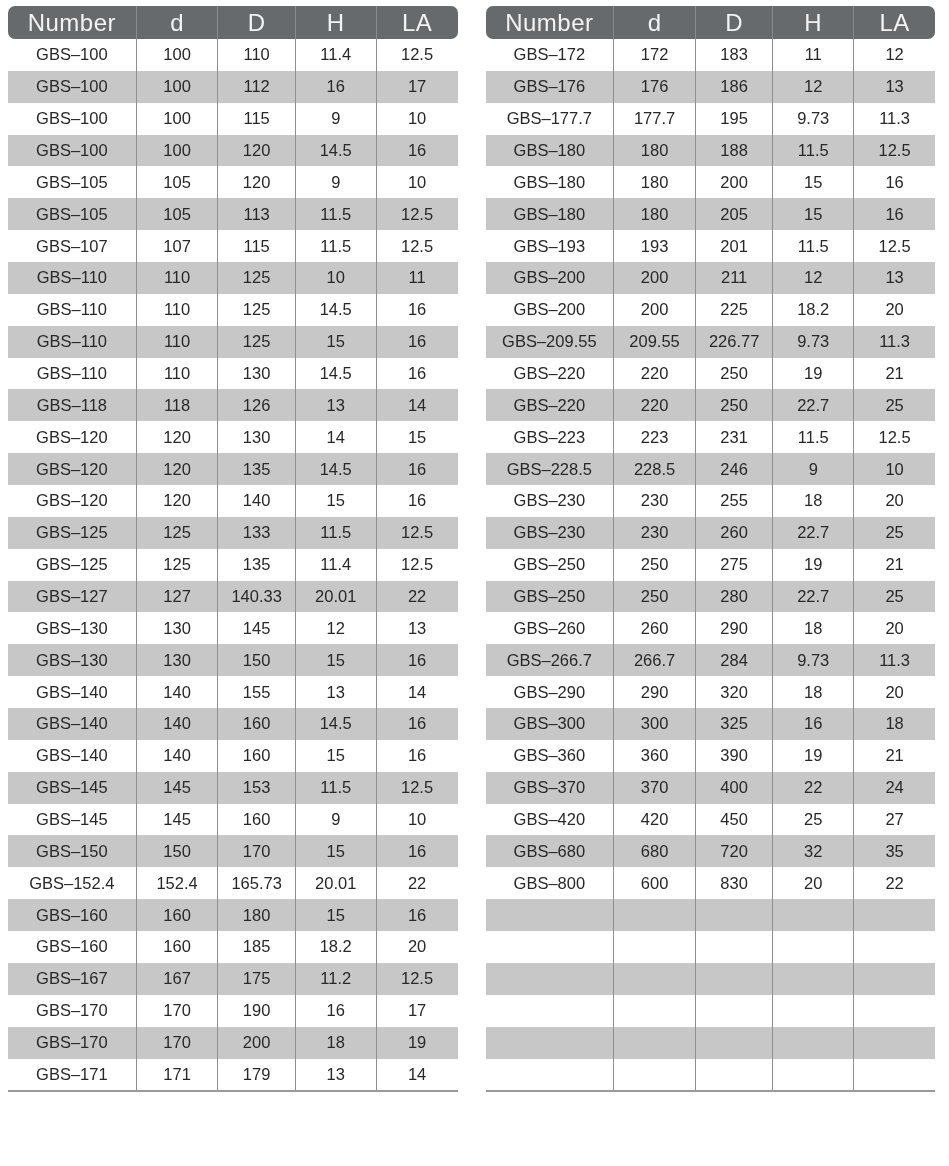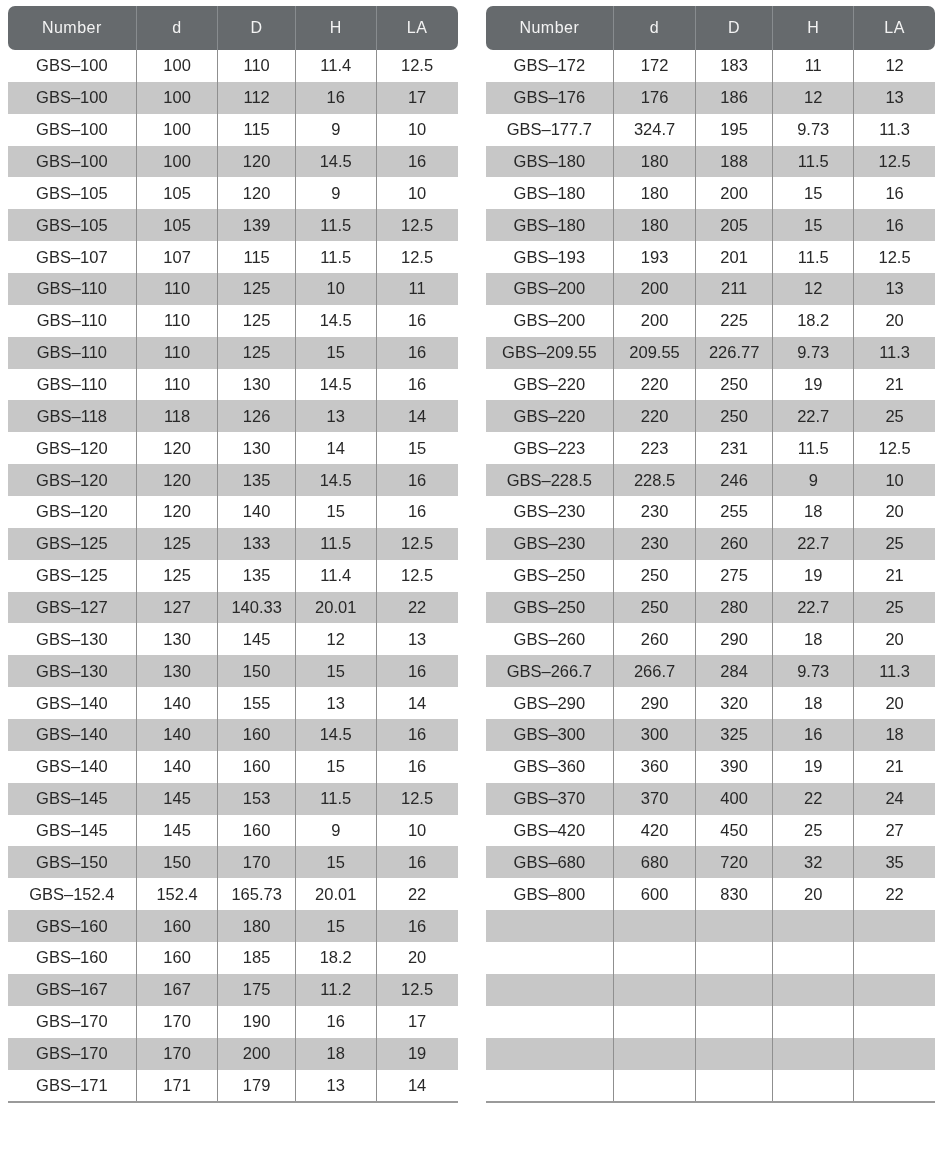--- a/index.html
+++ b/index.html
@@ -35,22 +35,22 @@
   }
   col.c-number { width: 28.4%; }
   col.c-d  { width: 18.2%; }
   col.c-dd { width: 17.2%; }
   col.c-h  { width: 18.0%; }
   col.c-la { width: 18.2%; }
   th {
     background: var(--header-bg);
     color: var(--header-text);
     font-weight: 400;
-    font-size: 16px;
-    height: 44px;
+    font-size: 24px;
+    height: 33px;
     text-align: center;
     vertical-align: middle;
     letter-spacing: 0.5px;
   }
   th + th { border-left: 1px solid var(--header-divider); }
   th:first-child { border-radius: 7px 0 0 7px; }
   th:last-child  { border-radius: 0 7px 7px 0; margin-left: 31px; }
   td {
     height: 31.86px;
     text-align: center;
@@ -117,21 +117,21 @@
         <tr>
           <td>GBS–105</td>
           <td>105</td>
           <td>120</td>
           <td>9</td>
           <td>10</td>
         </tr>
         <tr>
           <td>GBS–105</td>
           <td>105</td>
-          <td>139</td>
+          <td>113</td>
           <td>11.5</td>
           <td>12.5</td>
         </tr>
         <tr>
           <td>GBS–107</td>
           <td>107</td>
           <td>115</td>
           <td>11.5</td>
           <td>12.5</td>
         </tr>
@@ -347,21 +347,21 @@
         </tr>
         <tr>
           <td>GBS–176</td>
           <td>176</td>
           <td>186</td>
           <td>12</td>
           <td>13</td>
         </tr>
         <tr>
           <td>GBS–177.7</td>
-          <td>324.7</td>
+          <td>177.7</td>
           <td>195</td>
           <td>9.73</td>
           <td>11.3</td>
         </tr>
         <tr>
           <td>GBS–180</td>
           <td>180</td>
           <td>188</td>
           <td>11.5</td>
           <td>12.5</td>

